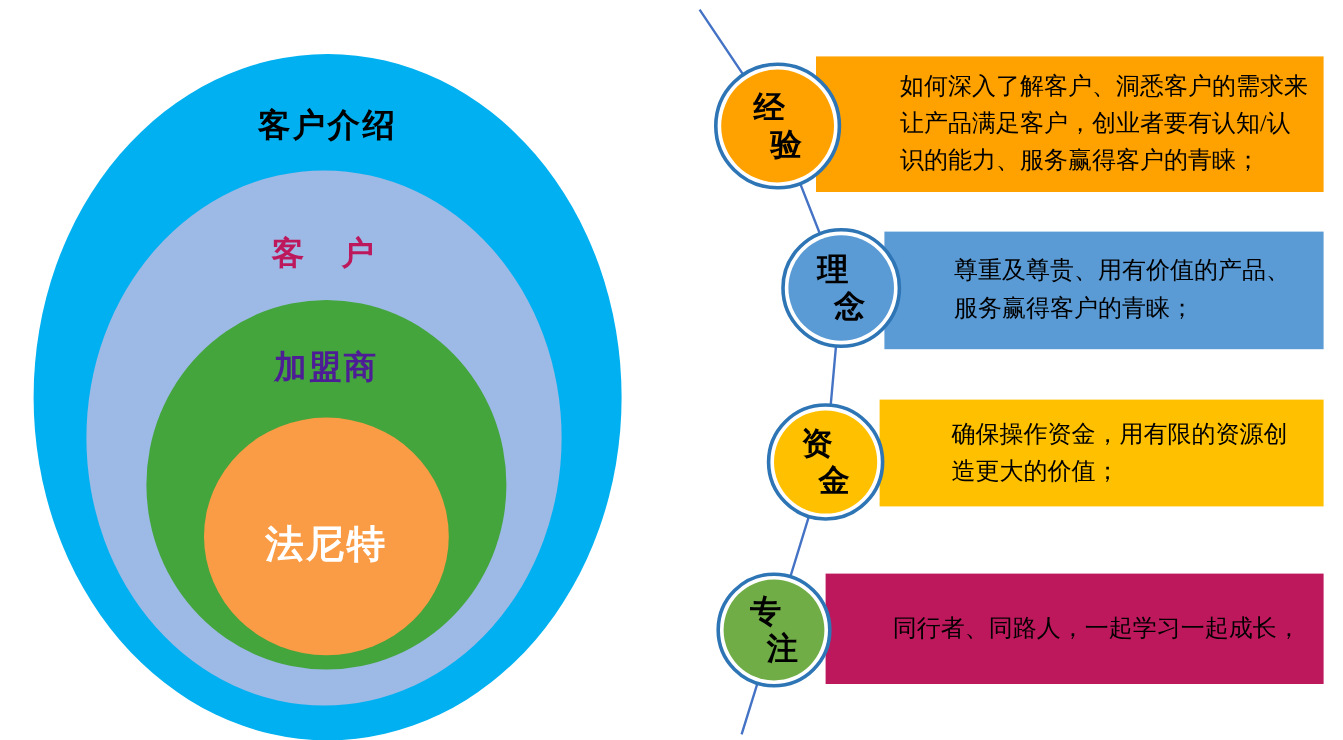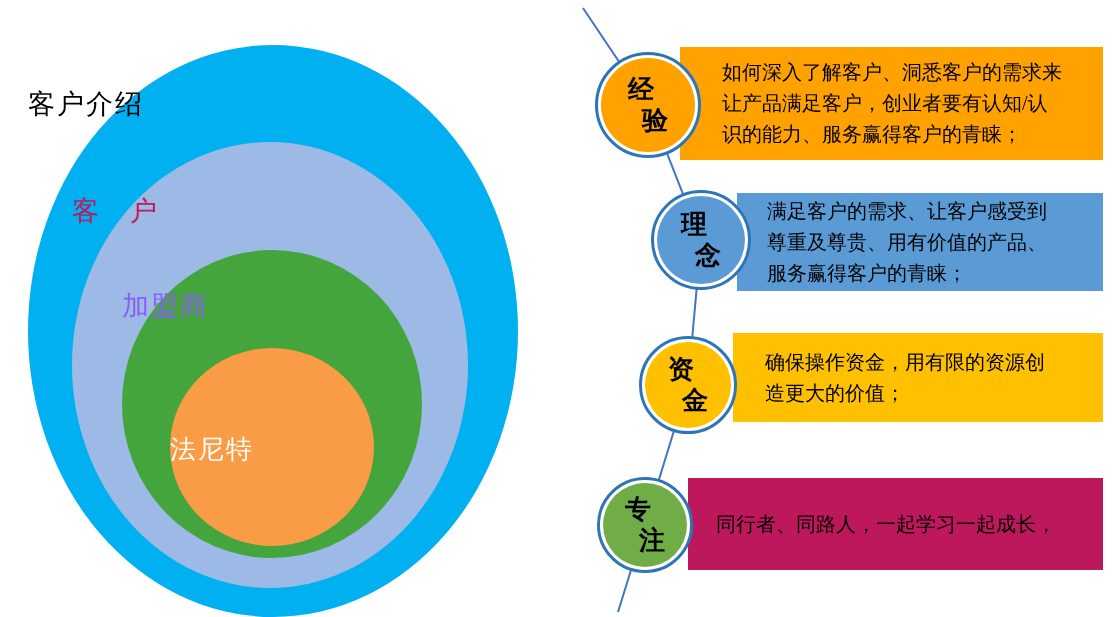--- a/index.html
+++ b/index.html
@@ -16,46 +16,47 @@
 
   
   .venn-ring { position: absolute; border-radius: 50%; }
   .r0 { left: 28px;  top: 45px;  width: 490px; height: 572px; }
   .r1 { left: 72px;  top: 142px; width: 396px; height: 446px; }
   .r2 { left: 122px; top: 250px; width: 300px; height: 308px; }
   .r3 { left: 170px; top: 348px; width: 204px; height: 198px; }
 
   .venn-label {
     position: absolute;
-    font-weight: normal;
+    text-align: center;
+    font-weight: bold;
     font-size: 27px;
     letter-spacing: 2px;
     z-index: 1;
   }
   .l0 { left: 28px;  width: 490px; top: 86px; }
   .l1 { left: 72px;  width: 396px; top: 193px; }
   .l2 { left: 122px; width: 300px; top: 288px; }
-  .l3 { left: 170px; width: 204px; top: 432px; font-size: 26px; }
+  .l3 { left: 170px; width: 204px; top: 432px; font-size: 32px; }
 
   
   .connector { position: absolute; left: 0; top: 0; z-index: 2; pointer-events: none; }
 
   .banner {
     position: absolute;
     z-index: 1;
     display: flex;
     align-items: center;
   }
   .b1 { left: 680px; top: 47px;  width: 423px; height: 113px; padding-left: 42px; }
   .b2 { left: 737px; top: 193px; width: 366px; height: 98px;  padding-left: 30px; }
   .b3 { left: 733px; top: 333px; width: 370px; height: 89px;  padding-left: 32px; }
   .b4 { left: 688px; top: 478px; width: 415px; height: 92px;  padding-left: 28px; }
 
   .banner-text { font-size: 20px; line-height: 1.55; color: #000000; }
-  .bline { display: block; white-space: nowrap; }
+  .bline { display: block; white-space: nowrap; margin-left: 28px; }
 
   .badge {
     position: absolute;
     z-index: 3;
     border-radius: 50%;
     background: #ffffff;
     border: 3px solid #2e75b6;
     padding: 3px;
   }
   .g1 { left: 595px; top: 52px;  width: 106px; height: 106px; }
@@ -83,37 +84,36 @@
 <div class="stage">
 
   <div>
     <div class="venn-ring r0" style="background: rgb(0, 176, 240);"></div>
     <div class="venn-ring r1" style="background: rgb(157, 185, 230);"></div>
     <div class="venn-ring r2" style="background: rgb(67, 165, 60);"></div>
     <div class="venn-ring r3" style="background: rgb(249, 156, 69);"></div>
 
     <div class="venn-label l0" style="color: rgb(0, 0, 0);">客户介绍</div>
     <div class="venn-label l1" style="color: #be185d;">客　户</div>
-    <div class="venn-label l2" style="color: #8b5cf6;">加盟商</div>
+    <div class="venn-label l2" style="color: #4c1d95;">加盟商</div>
     <div class="venn-label l3" style="color: rgb(255, 255, 255);">法尼特</div>
   </div>
 
   <div>
 
     <div class="banner b1" style="background: rgb(255, 162, 0);">
       <p class="banner-text">
         <span class="bline">如何深入了解客户、洞悉客户的需求来</span>
         <span class="bline">让产品满足客户，创业者要有认知/认</span>
         <span class="bline">识的能力、服务赢得客户的青睐；</span>
       </p>
     </div>
 
     <div class="banner b2" style="background: rgb(91, 155, 213);">
       <p class="banner-text">
-        <span class="bline">满足客户的需求、让客户感受到</span>
         <span class="bline">尊重及尊贵、用有价值的产品、</span>
         <span class="bline">服务赢得客户的青睐；</span>
       </p>
     </div>
 
     <div class="banner b3" style="background: rgb(255, 192, 0);">
       <p class="banner-text">
         <span class="bline">确保操作资金，用有限的资源创</span>
         <span class="bline">造更大的价值；</span>
       </p>

